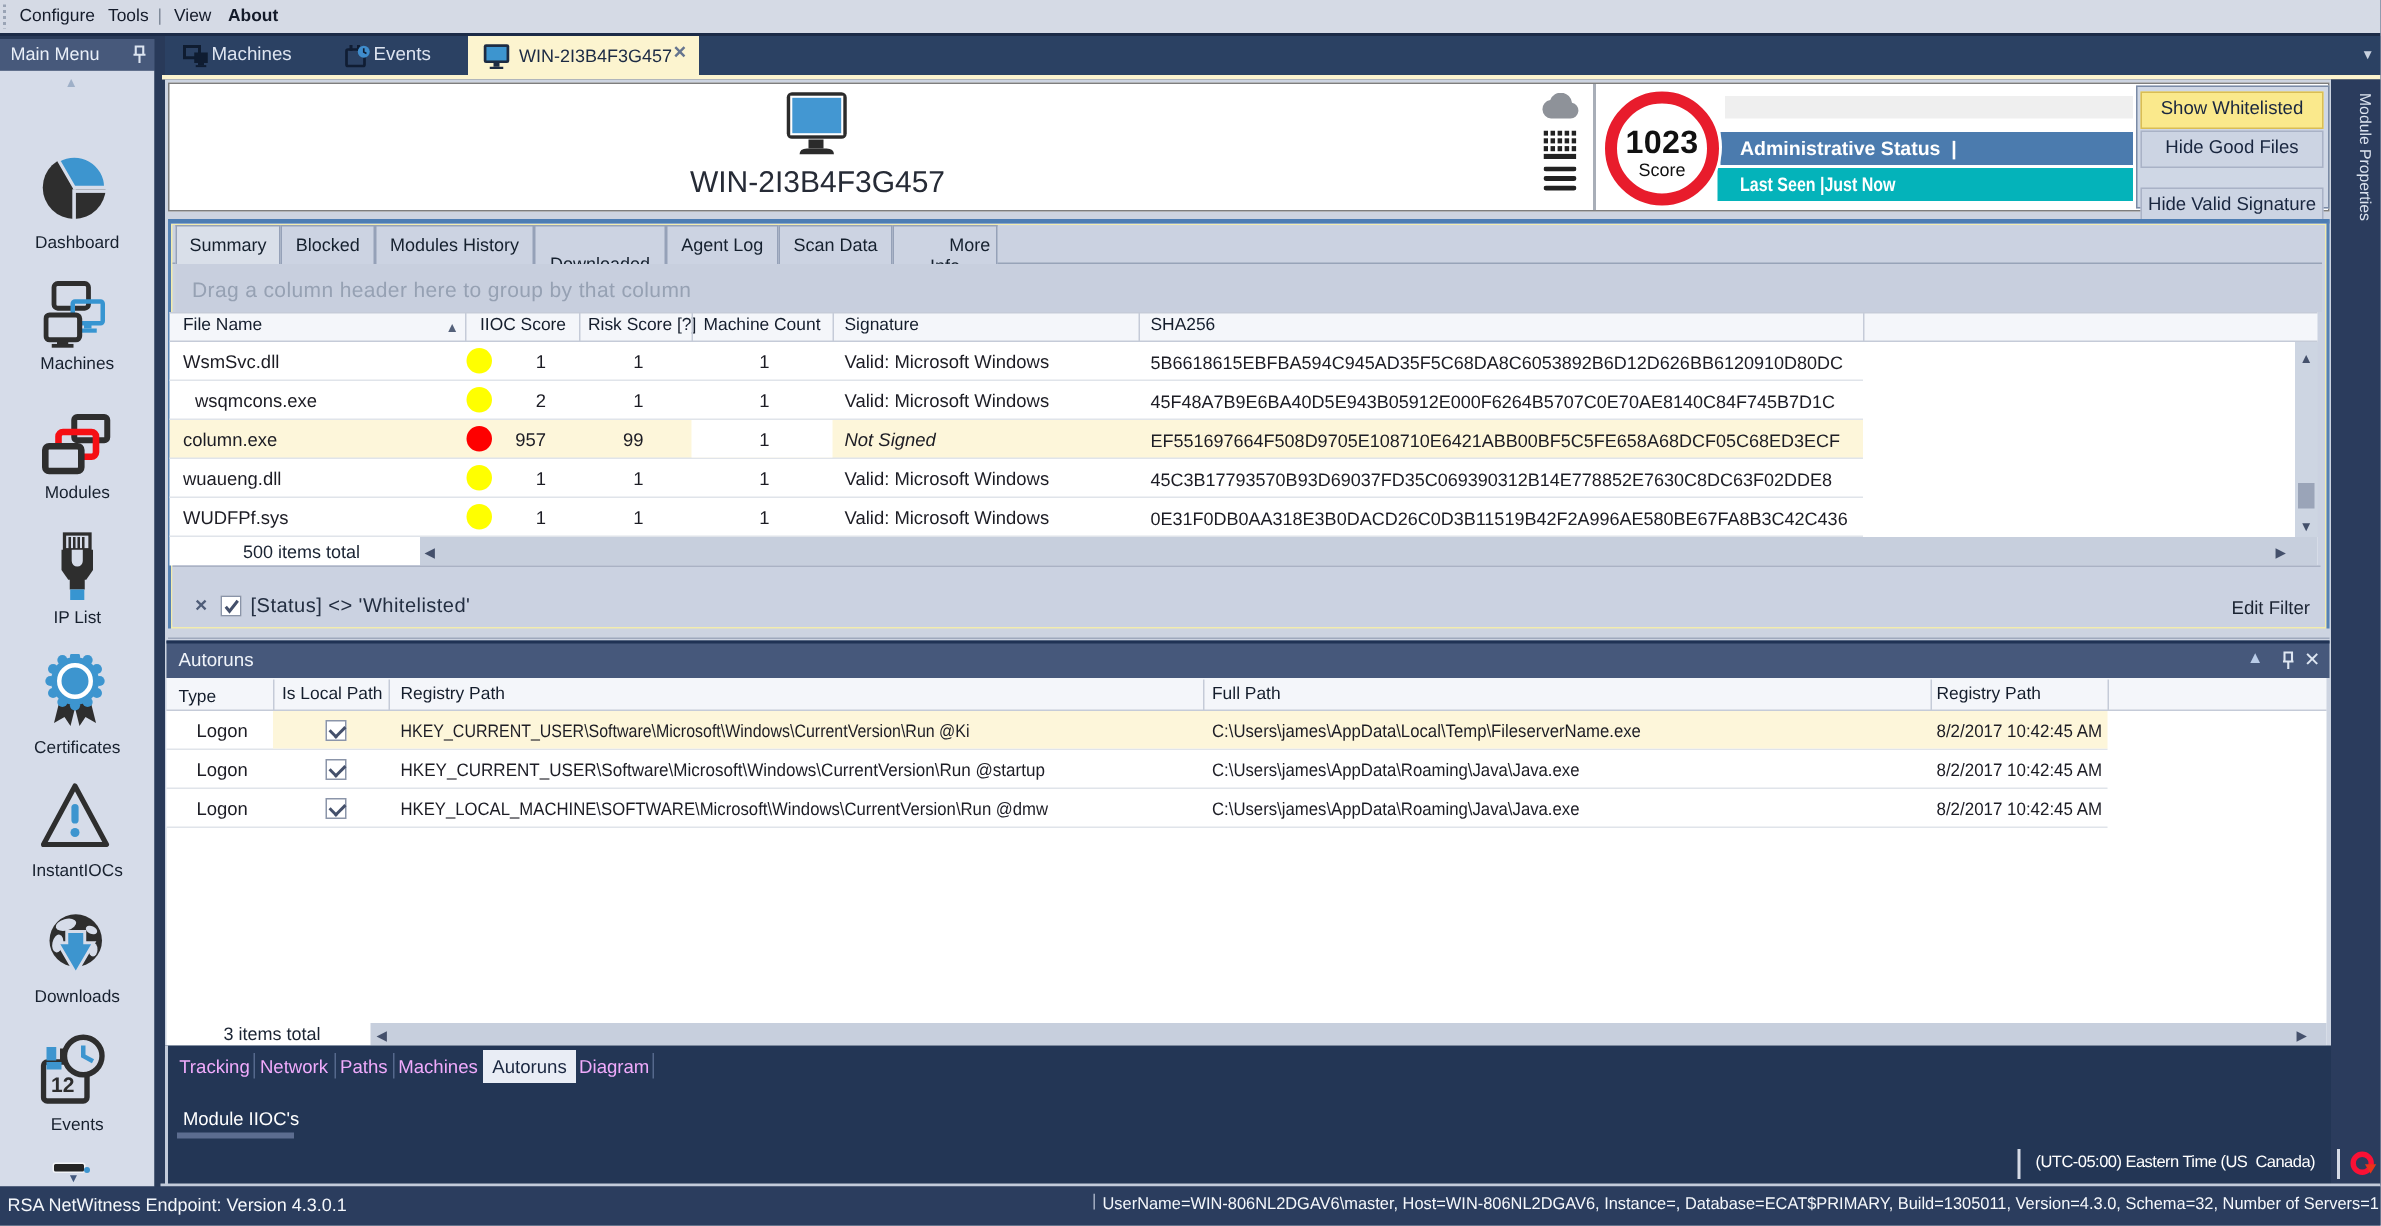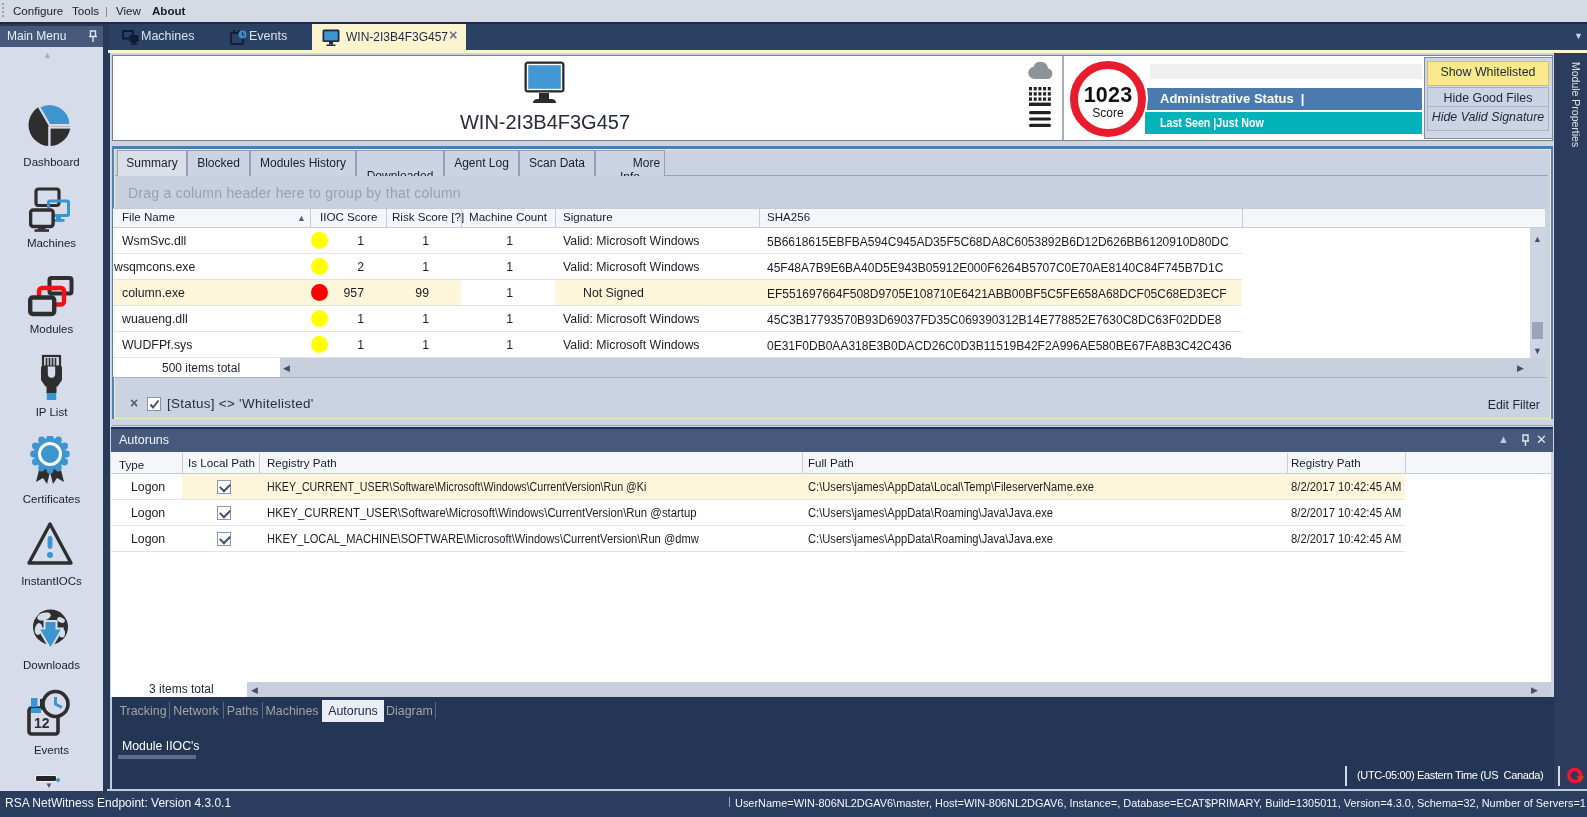--- a/index.html
+++ b/index.html
@@ -67,21 +67,21 @@
   #filterbar { left:115px; top:377px; width:1432px; height:40px; background:#cbd2e1; border-top:1px solid #aab2c4; }
 
   
   #arhdr { left:111px; top:427px; width:1442px; height:25px; background:#46587b; border-top:2px solid #1f3254; color:#f0f4fa; font-size:12.5px; }
   #archd { left:111px; top:452px; width:1440px; height:22px; background:#f4f6fa; border-bottom:1px solid #c5cbd8; }
   #arbody { left:111px; top:474px; width:1440px; height:208px; background:#fff; }
   .arow { position:absolute; left:111px; width:1294px; height:26px; border-bottom:1px solid #e0e4ea; background:#fff; font-size:12.3px; color:#1c1c24; }
 
   
   #dock { left:110px; top:697px; width:1444px; height:93px; background:#233655; }
-  .btab { position:absolute; top:700px; height:22px; color:#a3a3a3; font-size:12.4px; text-align:center; }
+  .btab { position:absolute; top:700px; height:22px; color:#f0abfc; font-size:12.4px; text-align:center; }
   .bdiv { position:absolute; top:702px; width:1px; height:17px; background:#55688c; }
 
   .ckb { width:14px; height:14px; background:#fff; border:1px solid #8b95a9; }
   .ckb::after { content:""; position:absolute; left:2px; top:2px; width:8px; height:5px; border-left:2px solid #44506b; border-bottom:2px solid #44506b; transform:rotate(-45deg); }
 
   
   #statusbar { left:0; top:791px; width:1587px; height:26px; background:#2b3d5e; color:#f4f7fb; font-size:11.3px; }
 </style>
 </head>
 <body>
@@ -125,21 +125,21 @@
 <div class="abs" id="tealbar">
     <span style="position:absolute;left:15px;top:3px;transform-origin:0 50%;transform:scaleX(0.82);">Last Seen |Just Now</span>
   </div>
 <div class="abs" id="scorewhite"></div>
 <div class="abs" id="scorering"></div>
 <div class="abs" id="scorenum">1023</div>
 <div class="abs" id="scorelbl">Score</div>
 <div class="abs" id="btnbox"></div>
 <div class="hbtn" style="top:61px; background:#fae98c; border-color:#d9bd55;"><span style="position:relative;top:3px;">Show Whitelisted</span></div>
 <div class="hbtn" style="top:87px;"><span style="position:relative;top:3px;">Hide Good Files</span></div>
-<div class="hbtn" style="top:106px;font-style:italic;"><span style="position:relative;top:3px;">Hide Valid Signature</span></div>
+<div class="hbtn" style="top:125px;"><span style="position:relative;top:3px;">Hide Valid Signature</span></div>
 
 <div class="abs" id="gridpanel"></div>
 <div class="abs" style="left:112px;top:425px;width:1441px;height:1px;background:#9fa9bd;"></div>
 <div class="abs" style="left:115px;top:175px;width:1433px;height:1px;background:#97a3b8;"></div>
 <div class="gtab" style="left:117px; width:70px; background:#d9dfe9;"><span style="position:relative;top:5px;">Summary</span></div>
 <div class="gtab" style="left:187px; width:63px;text-align:center;"><span style="position:relative;top:5px;">Blocked</span></div>
 <div class="gtab" style="left:250px; width:106px;"><span style="position:relative;top:5px;">Modules History</span></div>
 <div class="gtab" style="left:356px; width:88px;"><span style="position:relative;top:18px;">Downloaded</span></div>
 <div class="gtab" style="left:444px; width:75px;"><span style="position:relative;top:5px;">Agent Log</span></div>
 <div class="gtab" style="left:519px; width:76px;"><span style="position:relative;top:5px;">Scan Data</span></div>
@@ -166,36 +166,36 @@
 <div class="grow" style="top:228px;">
   <span class="gcell" style="left:9px;">WsmSvc.dll</span>
     <span class="dot" style="background:#ffff00;"></span>
   <span class="gcell" style="left:200px;width:51px;text-align:right;">1</span>
   <span class="gcell" style="left:277px;width:39px;text-align:right;">1</span>
   <span class="gcell" style="left:353px;width:47px;text-align:right;">1</span>
   <span class="gcell" style="left:450px;">Valid: Microsoft Windows</span>
   <span class="gcell sha" style="left:654px;">5B6618615EBFBA594C945AD35F5C68DA8C6053892B6D12D626BB6120910D80DC</span>
 </div>
 <div class="grow" style="top:254px;">
-  <span class="gcell" style="left:1px;">wsqmcons.exe</span>
+  <span class="gcell" style="left:17px;">wsqmcons.exe</span>
     <span class="dot" style="background:#ffff00;"></span>
   <span class="gcell" style="left:200px;width:51px;text-align:right;">2</span>
   <span class="gcell" style="left:277px;width:39px;text-align:right;">1</span>
   <span class="gcell" style="left:353px;width:47px;text-align:right;">1</span>
   <span class="gcell" style="left:450px;">Valid: Microsoft Windows</span>
   <span class="gcell sha" style="left:654px;">45F48A7B9E6BA40D5E943B05912E000F6264B5707C0E70AE8140C84F745B7D1C</span>
 </div>
 <div class="grow" style="top:280px; background:#fdf6da;">
   <span class="abs" style="left:348px;top:0;width:94px;height:25px;background:#fff;"></span>
   <span class="gcell" style="left:9px;">column.exe</span>
     <span class="dot" style="background:#fe0000;"></span>
   <span class="gcell" style="left:200px;width:51px;text-align:right;">957</span>
   <span class="gcell" style="left:277px;width:39px;text-align:right;">99</span>
   <span class="gcell" style="left:353px;width:47px;text-align:right;">1</span>
-  <span class="gcell" style="left:470px;">Not Signed</span>
+  <span class="gcell" style="left:450px;font-style:italic;">Not Signed</span>
   <span class="gcell sha" style="left:654px;">EF551697664F508D9705E108710E6421ABB00BF5C5FE658A68DCF05C68ED3ECF</span>
 </div>
 <div class="grow" style="top:306px;">
   <span class="gcell" style="left:9px;">wuaueng.dll</span>
     <span class="dot" style="background:#ffff00;"></span>
   <span class="gcell" style="left:200px;width:51px;text-align:right;">1</span>
   <span class="gcell" style="left:277px;width:39px;text-align:right;">1</span>
   <span class="gcell" style="left:353px;width:47px;text-align:right;">1</span>
   <span class="gcell" style="left:450px;">Valid: Microsoft Windows</span>
   <span class="gcell sha" style="left:654px;">45C3B17793570B93D69037FD35C069390312B14E778852E7630C8DC63F02DDE8</span>

